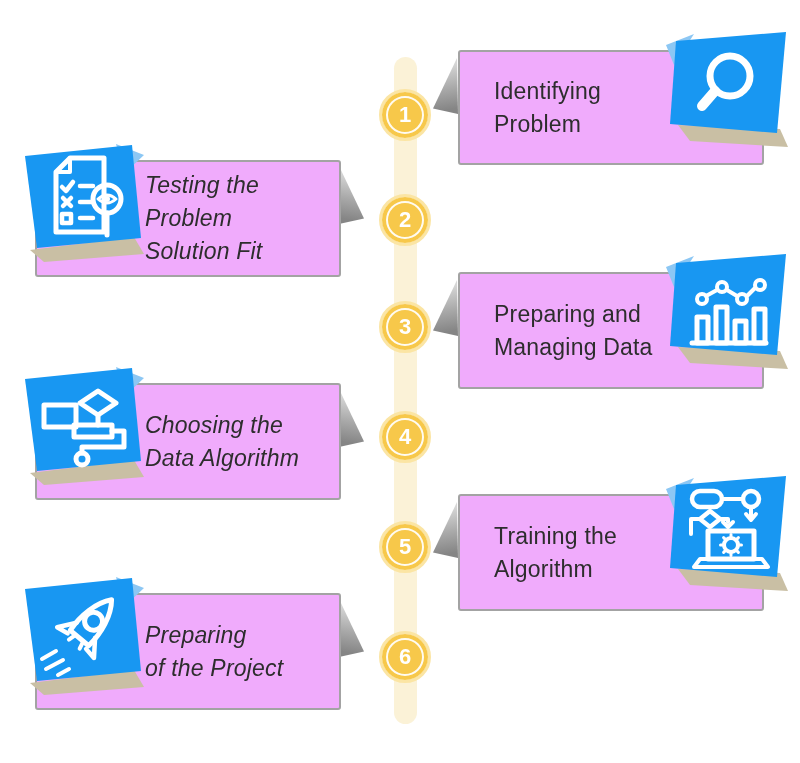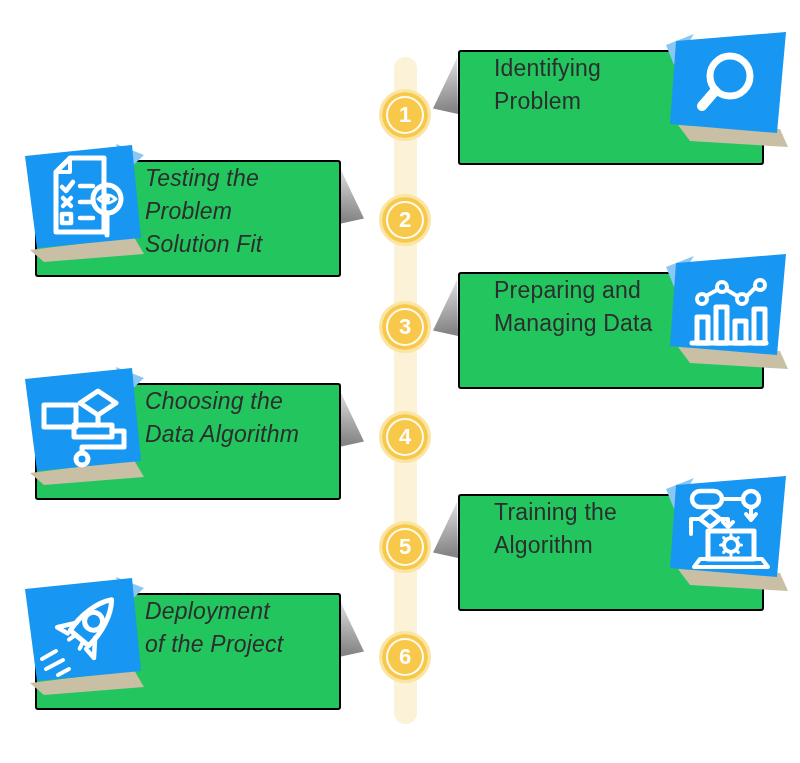--- a/index.html
+++ b/index.html
@@ -17,22 +17,22 @@
     background:#F7C84A;border:3px solid #FBE5A4;
     box-shadow:inset 0 0 0 4px #F7C84A, inset 0 0 0 6px rgba(255,255,255,0.92);
     display:flex;align-items:center;justify-content:center;
     color:#ffffff;font-size:22px;font-weight:bold;
   }
   .n1{top:89px}.n2{top:194px}.n3{top:301px}.n4{top:411px}.n5{top:521px}.n6{top:631px}
 
   
   .card{
     position:absolute;width:306px;height:117px;box-sizing:border-box;
-    background:#22c55e;border:2px solid #000000;border-radius:3px;
-    display:flex;
+    background:#f0abfc;border:2px solid #a3a3a3;border-radius:3px;
+    display:flex;align-items:center;
   }
   .card.right{left:458px;padding-left:34px;}
   .card.left{left:35px;padding-left:108px;font-style:italic;}
   .c1{top:50px;height:115px}.c2{top:160px}.c3{top:272px}.c4{top:383px}.c5{top:494px}.c6{top:593px}
   .title{
     white-space:pre-line;font-size:23px;line-height:33px;color:#2D2D2D;
     font-weight:500;letter-spacing:0.2px;
   }
 
   
@@ -90,21 +90,21 @@
   </div>
   <div class="card left c4">
     <span class="title">Choosing the
 Data Algorithm</span>
   </div>
   <div class="card right c5">
     <span class="title">Training the
 Algorithm</span>
   </div>
   <div class="card left c6">
-    <span class="title">Deployment
+    <span class="title">Preparing
 of the Project</span>
   </div>
 
   <svg class="tile t1" width="124" height="124" viewBox="0 0 124 124">
     <polygon points="14,96 116,100 124,118 26,112" fill="#C9BFA4"></polygon>
     <polygon points="2,16 30,5 10,36" fill="#8CC7F4"></polygon>
     <polygon points="12,12 122,3 113,104 6,95" fill="#1897F2"></polygon>
     <g class="stroke">
       <circle cx="66" cy="47" r="20" stroke-width="7"></circle>
       <line x1="51" y1="62" x2="38" y2="77" stroke-width="10"></line>

